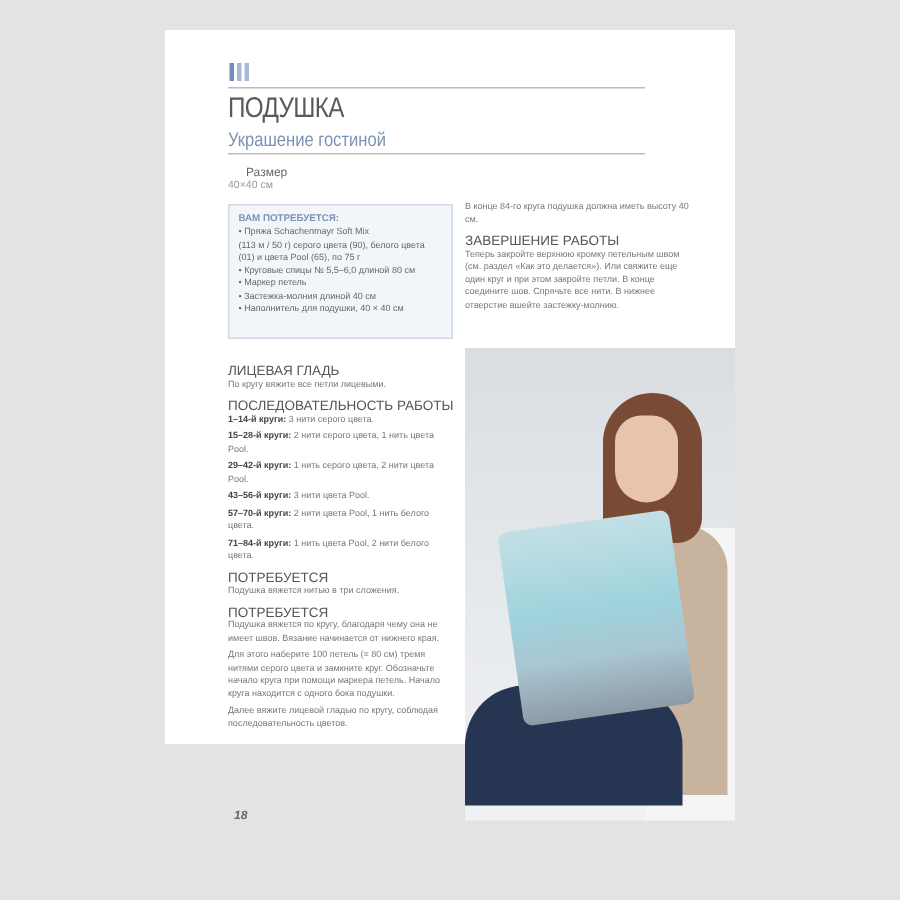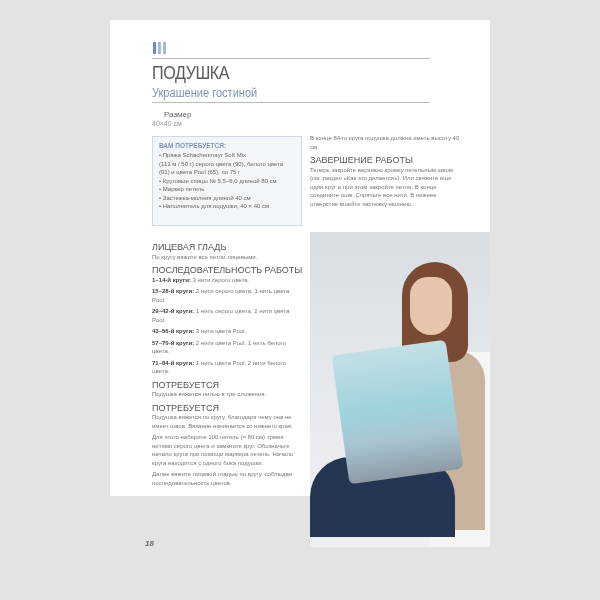--- a/index.html
+++ b/index.html
@@ -39,21 +39,21 @@
     .photo .sofa { position: absolute; right: 0; top: 120px; width: 60px; height: 195px; background: #f5f5f5; border-radius: 30px 0 0 0; }
     .photo .hair { position: absolute; left: 92px; top: 30px; width: 66px; height: 100px; background: #7a4b34; border-radius: 40px 40px 20px 20px; }
     .photo .face { position: absolute; left: 100px; top: 45px; width: 42px; height: 58px; background: #e8c4ac; border-radius: 20px 20px 24px 24px; }
     .photo .body { position: absolute; left: 80px; top: 118px; width: 95px; height: 180px; background: #c8b39e; border-radius: 30px 30px 0 0; }
     .photo .pillow {
       position: absolute; left: 30px; top: 115px; width: 115px; height: 130px;
       background: linear-gradient(180deg, #c4dfe6 0%, #9fd3dc 45%, #a8c6d2 70%, #8d9aa6 100%);
       transform: rotate(-8deg); border-radius: 6px;
     }
     .photo .jeans { position: absolute; left: 0; top: 225px; width: 145px; height: 80px; background: #253552; border-radius: 40px 40px 0 0; }
-    .page-num { position: absolute; left: 35px; top: 519px; font-size: 8px; font-weight: bold; color: #666; font-style: italic; }
+    .page-num { position: absolute; left: 46px; top: 519px; font-size: 8px; font-weight: bold; color: #666; font-style: italic; }
   </style>
 </head>
 <body>
 
 <div class="page">
   <div class="marks">
     <span style="background:#6f8fbf"></span>
     <span style="background:#a6b9d6"></span>
     <span style="background:#a6b9d6"></span>
   </div>

